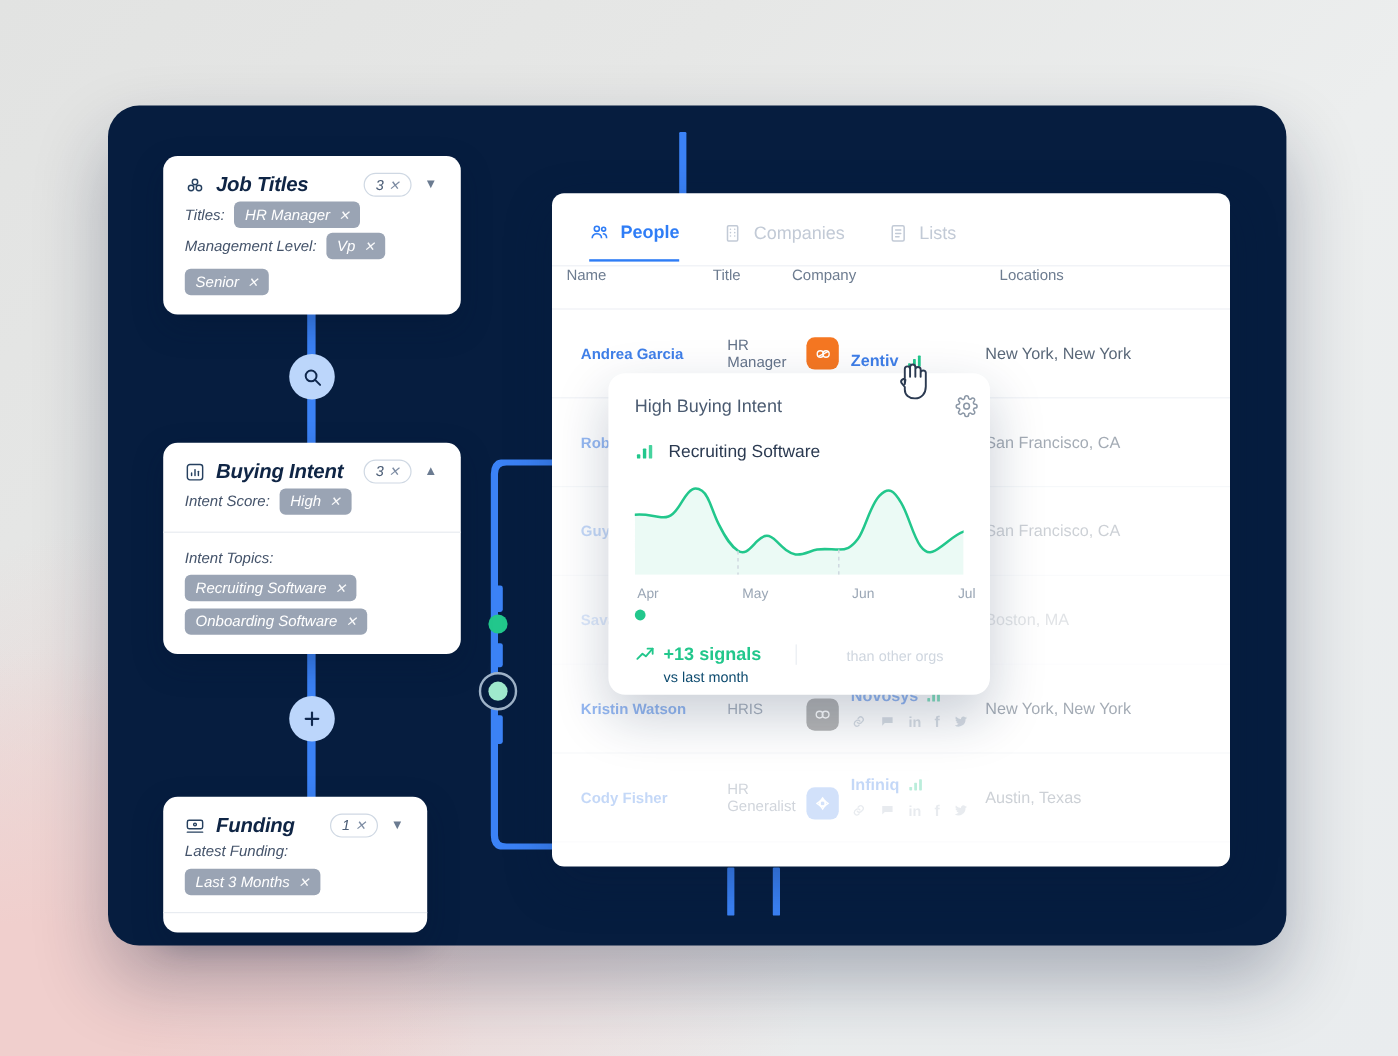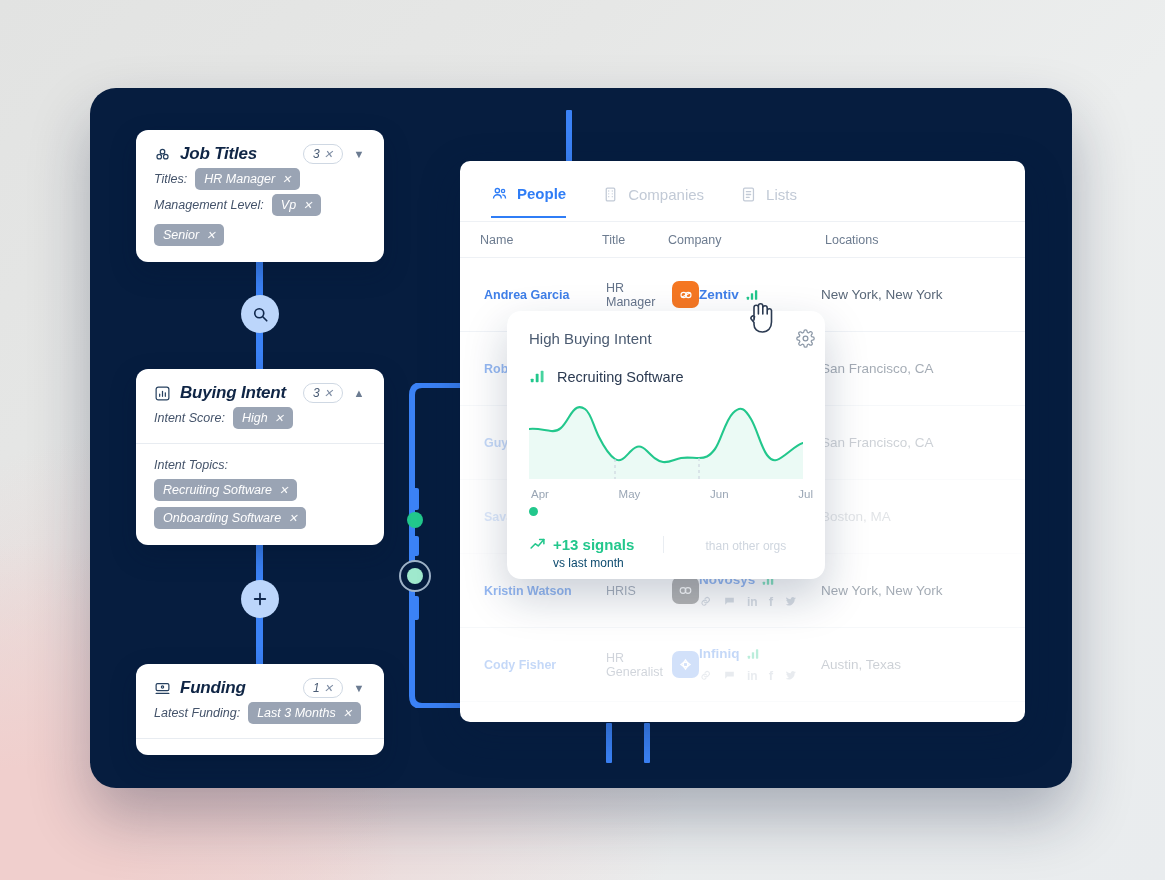--- a/index.html
+++ b/index.html
@@ -67,21 +67,21 @@
   .filter-card {
     position: absolute;
     background: #ffffff;
     border-radius: 12px;
     box-shadow: 0 10px 26px rgba(5,20,50,0.28);
     padding: 14px 18px 16px 18px;
     font-style: italic;
   }
   #card-job-titles { left: 136px; top: 130px; width: 248px; }
   #card-buying-intent { left: 136px; top: 369px; width: 248px; }
-  #card-funding { left: 136px; top: 664px; width: 248px; }
+  #card-funding { left: 136px; top: 664px; width: 220px; }
 
   .card-head { display: flex; align-items: center; gap: 9px; }
   .card-title {
     font-size: 17px; font-weight: bold; color: #0f2545;
     letter-spacing: -0.2px; flex: 1;
   }
   .count-pill {
     border: 1px solid #cfd8e3; border-radius: 11px;
     padding: 2px 9px; font-size: 12px; color: #4a5c75;
     display: inline-flex; align-items: center; gap: 4px;
@@ -115,38 +115,38 @@
   #tabs {
     display: flex; align-items: center; gap: 36px;
     padding: 20px 24px 0 31px; height: 61px;
     border-bottom: 1px solid #eef1f5;
   }
   .tab { display: flex; align-items: center; gap: 9px; font-size: 15px; padding-bottom: 14px; }
   .tab.active { color: #2f7df6; font-weight: bold; border-bottom: 2px solid #2f7df6; }
   .tab.inactive { color: #c2cad6; }
 
   #table-head {
-    display: flex; align-items: center;
-    height: 36px; padding: 0 20px;
+    display: flex; 
+    height: 36px; padding: 0 12px;
     border-bottom: 1px solid #eef1f5;
     font-size: 12.5px; color: #6d7c90;
   }
   .col-name { width: 122px; }
   .col-title { width: 66px; }
   .col-company { flex: 1; }
   .col-loc { width: 180px; }
 
   .trow {
     display: flex; align-items: center;
     min-height: 74px; padding: 0 24px;
     border-bottom: 1px solid #f0f3f7;
   }
   .cell-name { width: 122px; font-size: 12.5px; color: #3f7fe8; font-weight: bold; }
   .cell-title { width: 66px; font-size: 12.5px; color: #65748a; }
-  .cell-company { flex: 1; display: flex; align-items: center; }
+  .cell-company { flex: 1; display: flex; align-items: flex-end; gap: 10px; }
   .cell-loc { width: 180px; font-size: 13.5px; color: #5a6879; }
 
   .logo {
     width: 27px; height: 27px; border-radius: 7px;
     display: flex; align-items: center; justify-content: center;
     flex: 0 0 auto;
   }
   .co-name { font-size: 13.5px; color: #3f7fe8; font-weight: bold; }
   .co-line { display: flex; align-items: center; gap: 6px; }
   .socials { display: flex; align-items: center; gap: 11px; margin-top: 7px; color: #b6c0cd; font-size: 12px; }

